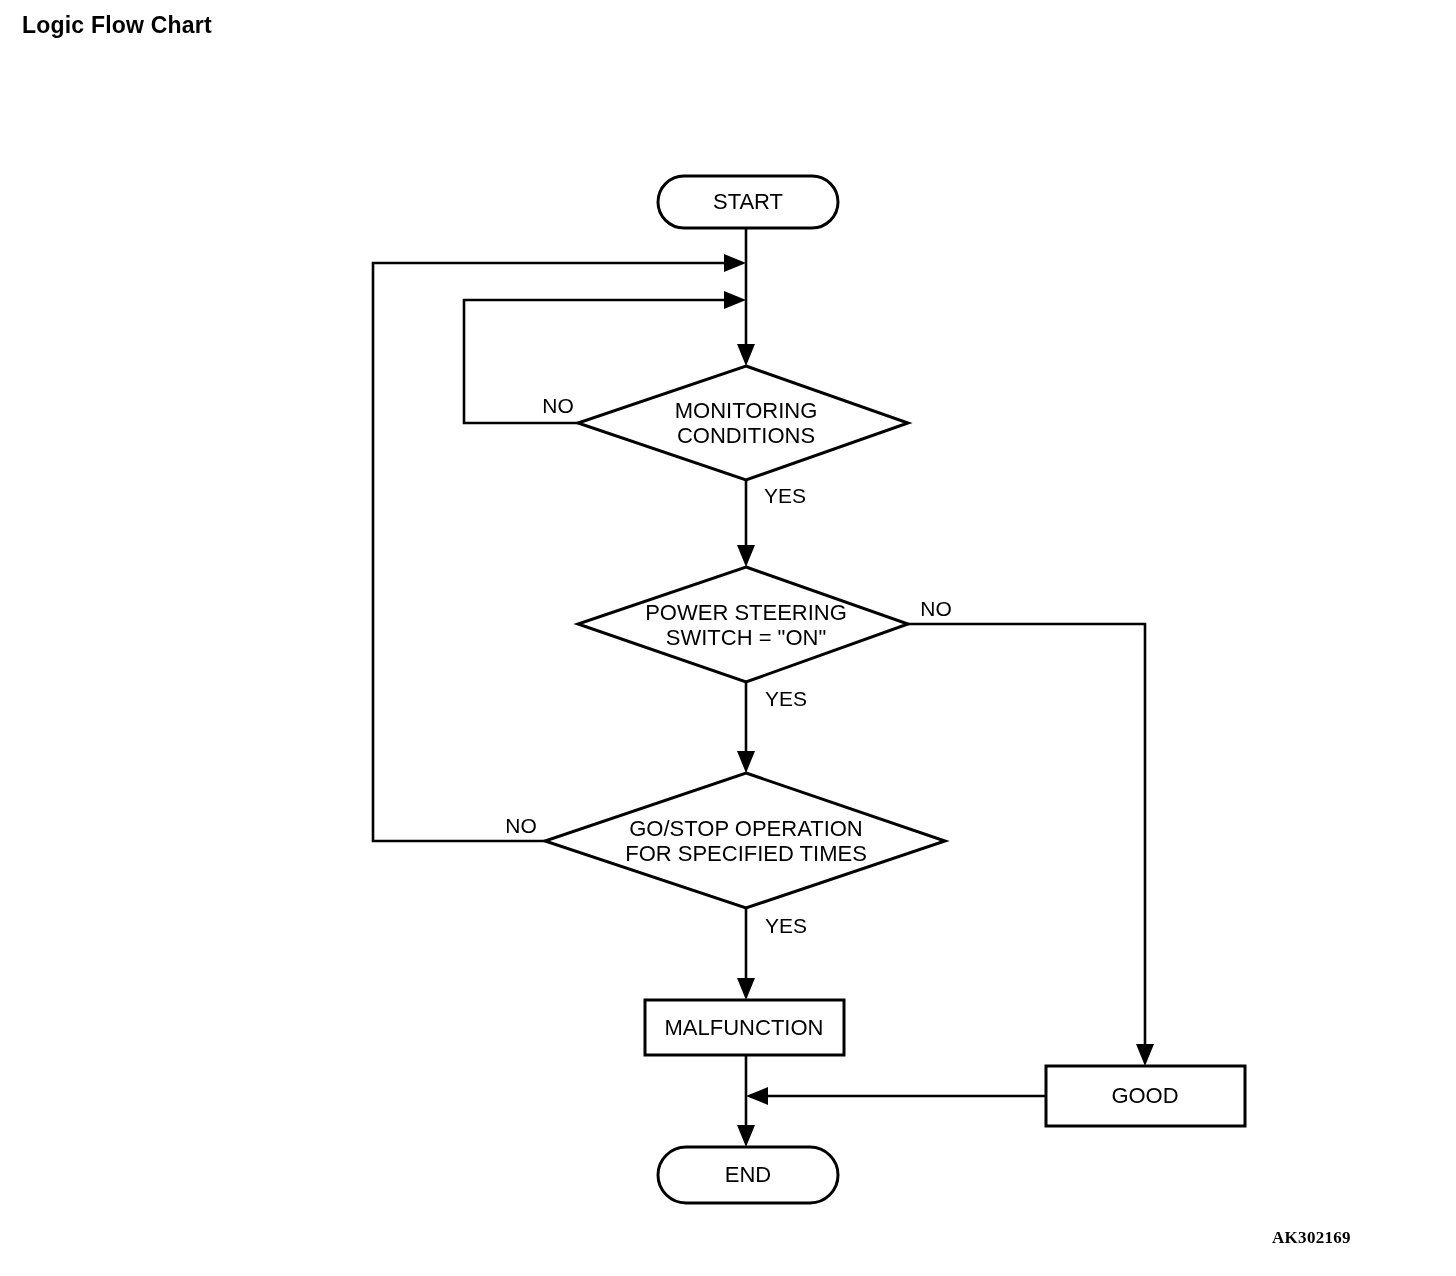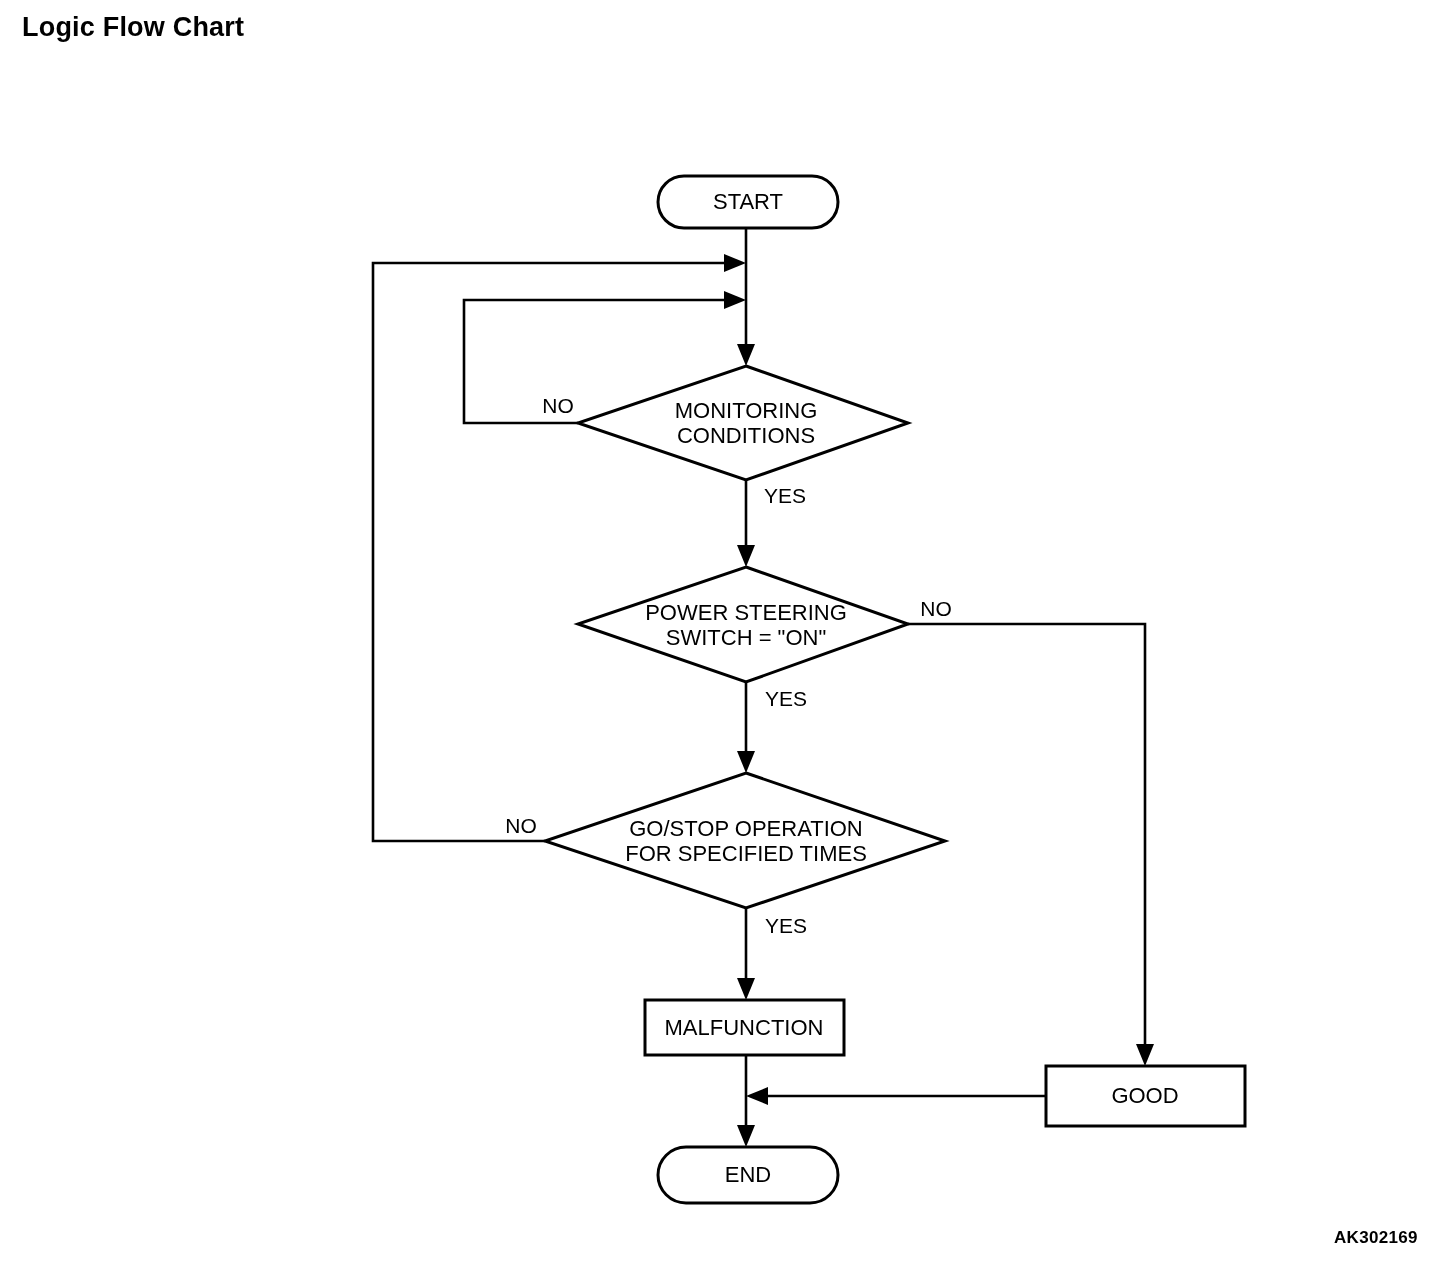--- a/index.html
+++ b/index.html
@@ -13,30 +13,30 @@
     position: relative;
     font-family: "Liberation Sans", sans-serif;
     overflow: hidden;
   }
   #page-title {
     position: absolute;
     left: 22px;
     top: 12px;
     font-family: "Liberation Sans", sans-serif;
     font-weight: bold;
-    font-size: 27px;
+    font-size: 23px;
     letter-spacing: 0.2px;
     color: #000000;
     white-space: nowrap;
   }
   #figure-code {
     position: absolute;
-    left: 1334px;
+    left: 1272px;
     top: 1228px;
-    font-family: Liberation Sans, sans-serif;
+    font-family: Liberation Serif, serif;
     font-weight: bold;
     font-size: 17px;
     letter-spacing: 0.3px;
     color: #000000;
     white-space: nowrap;
   }
   #flow-svg {
     position: absolute;
     left: 0;
     top: 0;

